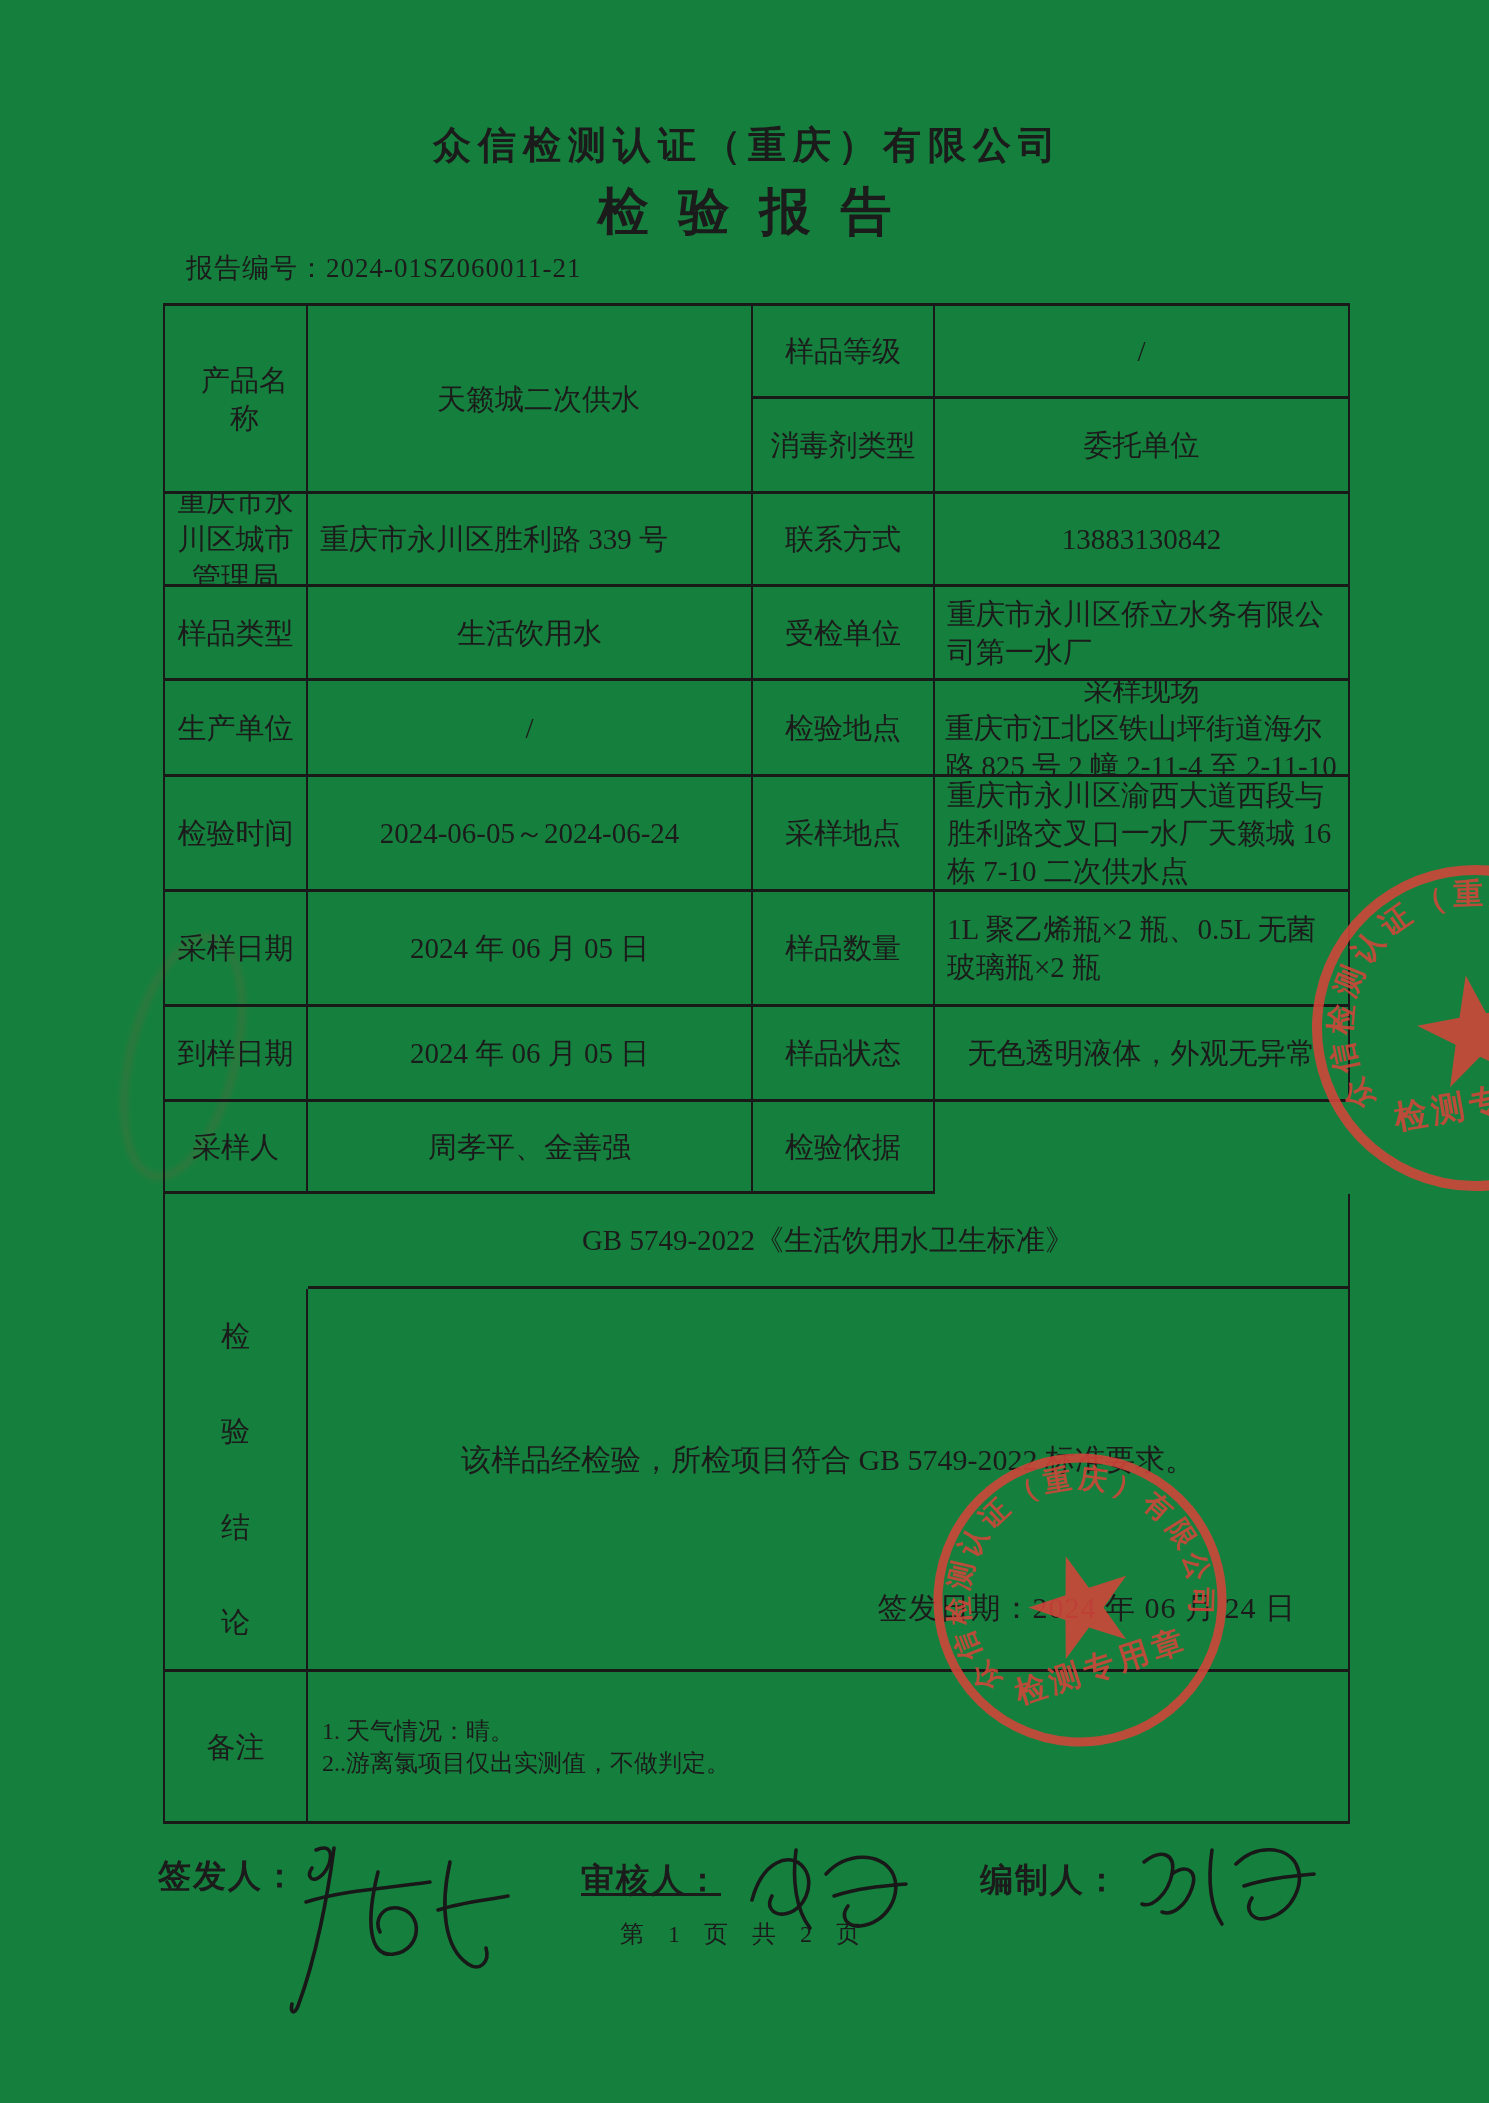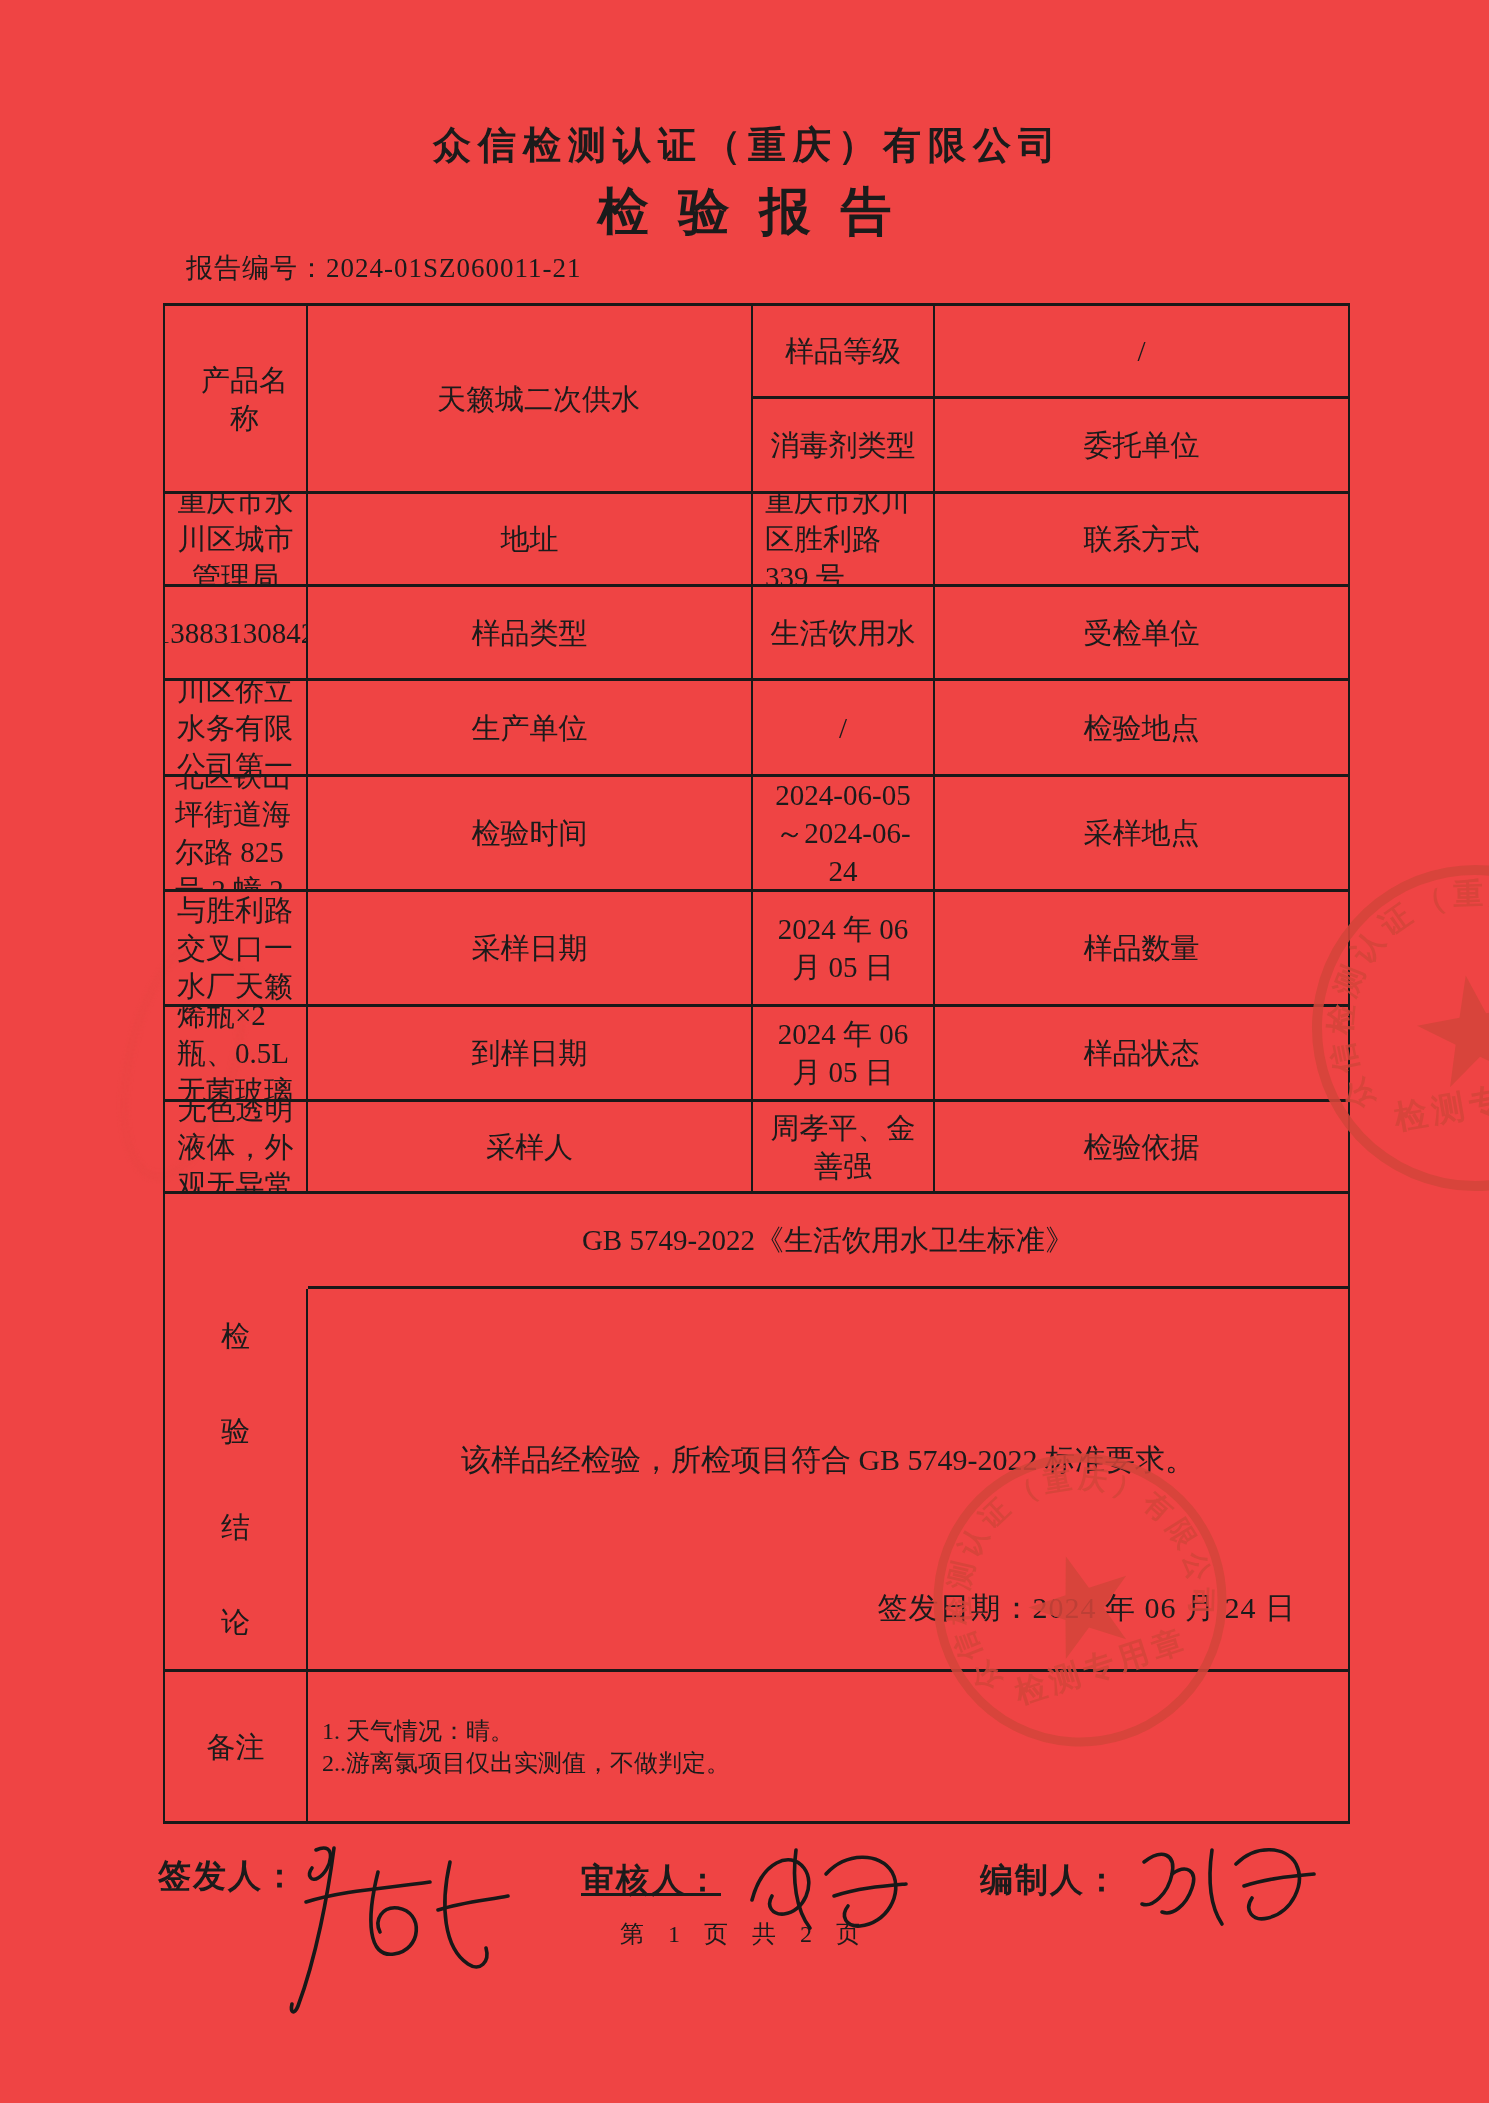--- a/index.html
+++ b/index.html
@@ -1,19 +1,19 @@
 <!DOCTYPE html>
 <html><head>
 <meta charset="utf-8">
 <style>
   html,body{margin:0;padding:0;background:#ffffff;}
   .page{
     position:relative;
     width:1489px;height:2103px;
-    background:#ef4444;
+    background:#15803d;
     overflow:hidden;
     font-family:"Liberation Serif","DejaVu Serif",serif;
     color:#1b1b1b;
   }
   
   .company-title{
     position:absolute;top:120px;left:0;width:100%;
     text-align:center;font-size:38px;font-weight:bold;
     letter-spacing:7px;padding-left:7px;box-sizing:border-box;
   }
@@ -104,21 +104,20 @@
   <div class="tbl">
 
     <div class="cell rspan2">产品名称</div>
     <div class="cell rspan2">天籁城二次供水</div>
     <div class="cell">样品等级</div>
     <div class="cell">/</div>
     <div class="cell">消毒剂类型</div>
 
     <div class="cell">委托单位</div>
     <div class="cell">重庆市永川区城市管理局</div>
-    <div class="cell">地址</div>
     <div class="cell left">重庆市永川区胜利路 339 号</div>
 
     <div class="cell">联系方式</div>
     <div class="cell">13883130842</div>
     <div class="cell">样品类型</div>
     <div class="cell">生活饮用水</div>
 
     <div class="cell">受检单位</div>
     <div class="cell left">重庆市永川区侨立水务有限公司第一水厂</div>
     <div class="cell">生产单位</div>

